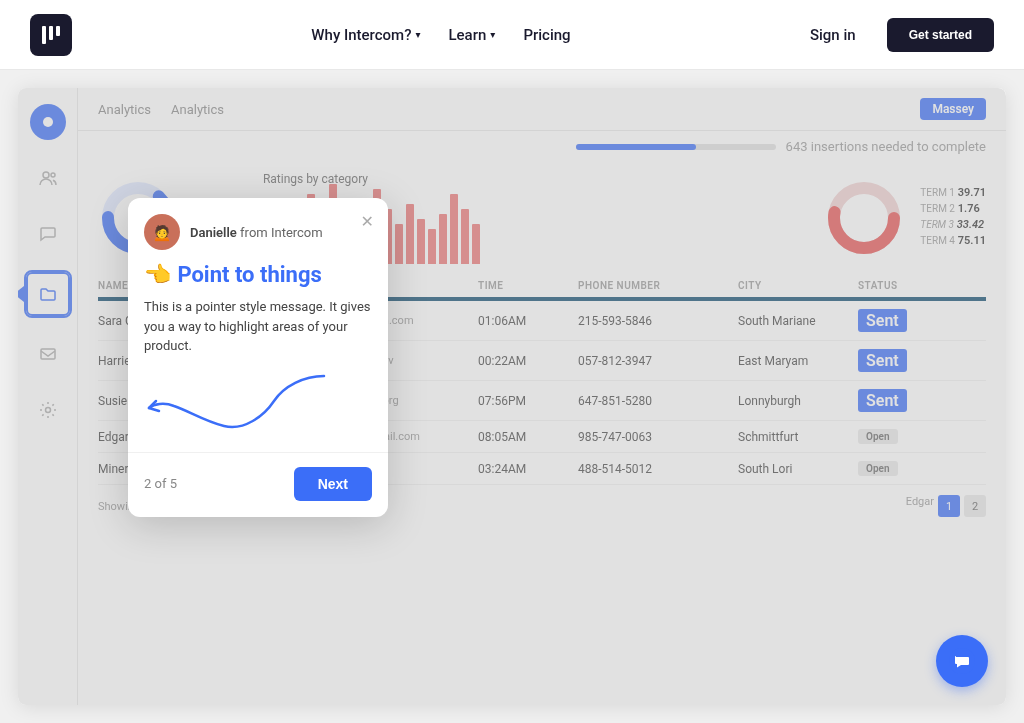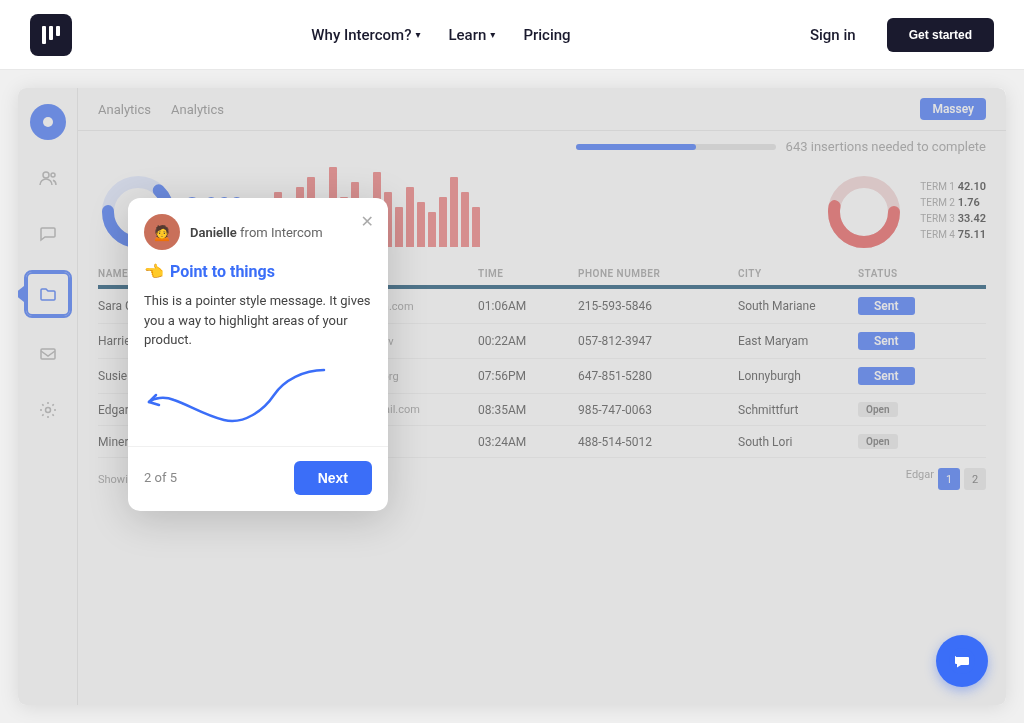--- a/index.html
+++ b/index.html
@@ -212,23 +212,23 @@
       grid-template-columns: 180px 200px 100px 160px 120px 80px;
       padding: 8px 0;
       border-bottom: 1px solid #f0f0f0;
       font-size: 12px;
       color: #444;
       align-items: center;
     }
     .status-sent {
       background: #3b6ef8;
       color: #fff;
-      padding: 2px 16px;
+      padding: 2px 8px;
       border-radius: 3px;
-      font-size: 12px;
+      font-size: 16px;
       font-weight: 600;
       display: inline-block;
     }
     .status-open {
       background: #e8e8e8;
       color: #666;
       padding: 2px 8px;
       border-radius: 3px;
       font-size: 10px;
       font-weight: 600;
@@ -300,21 +300,21 @@
       position: absolute;
       right: 14px; top: 14px;
       color: #aaa;
       font-size: 16px;
       cursor: pointer;
     }
     .popup-body {
       padding: 0 16px 16px;
     }
     .popup-title {
-      font-size: 16px;
+      font-size: 22px;
       font-weight: 700;
       color: #3b6ef8;
       margin-bottom: 10px;
     }
     .popup-emoji { color: #d4a800; margin-right: 6px; }
     .popup-text {
       font-size: 13px;
       color: #444;
       line-height: 1.5;
     }
@@ -466,20 +466,21 @@
             <circle cx="40" cy="40" r="30" fill="none" stroke="#e0e8ff" stroke-width="12"></circle>
             <circle cx="40" cy="40" r="30" fill="none" stroke="#3b6ef8" stroke-width="12" stroke-dasharray="120 69" stroke-dashoffset="25" stroke-linecap="round"></circle>
           </svg>
           <div>
             <div class="followers-number">3.900</div>
             <div class="followers-label">Followers</div>
           </div>
         </div>
 
         <div class="chart-section">
+          <div class="chart-title">Ratings by category</div>
           <div class="bar-chart" id="bar-chart-container">
               <div class="bar" style="height: 40px;"></div>
               <div class="bar" style="height: 55px;"></div>
               <div class="bar" style="height: 35px;"></div>
               <div class="bar" style="height: 60px;"></div>
               <div class="bar" style="height: 70px;"></div>
               <div class="bar" style="height: 45px;"></div>
               <div class="bar" style="height: 80px;"></div>
               <div class="bar" style="height: 50px;"></div>
               <div class="bar" style="height: 65px;"></div>
@@ -496,23 +497,23 @@
               <div class="bar" style="height: 40px;"></div>
             </div>
         </div>
 
         <div class="donut-area">
           <svg width="80" height="80" viewBox="0 0 80 80">
             <circle cx="40" cy="40" r="30" fill="none" stroke="#f0d0d0" stroke-width="12"></circle>
             <circle cx="40" cy="40" r="30" fill="none" stroke="#e85454" stroke-width="12" stroke-dasharray="100 89" stroke-dashoffset="0" stroke-linecap="round"></circle>
           </svg>
           <div class="donut-stats" id="terms-container">
-              <div style="margin-bottom: 3px;"><span class="term-label">TERM 1</span> <span style="font-weight:600;color:#333;">42.10</span></div>
+              <div style="margin-bottom: 3px;"><span class="term-label">TERM 1</span> <span style="font-weight:600;color:#333;">39.71</span></div>
               <div style="margin-bottom: 3px;"><span class="term-label">TERM 2</span> <span style="font-weight:600;color:#333;">1.76</span></div>
-              <div style="margin-bottom: 3px;"><span class="term-label">TERM 3</span> <span style="font-weight:600;color:#333;">33.42</span></div>
+              <div style="margin-bottom: 3px; font-style: italic;"><span class="term-label">TERM 3</span> <span style="font-weight:600;color:#333;">33.42</span></div>
               <div style="margin-bottom: 3px;"><span class="term-label">TERM 4</span> <span style="font-weight:600;color:#333;">75.11</span></div>
             </div>
         </div>
       </div>
 
       <div class="table-area">
         <div class="table-header" id="table-header">
             <div>NAME</div>
             <div>EMAIL</div>
             <div>TIME</div>
@@ -541,21 +542,21 @@
     <div>Susie Curry</div>
     <div style="color:#999;font-size:11px;">theo_gleichner@kala.org</div>
     <div>07:56PM</div>
     <div>647-851-5280</div>
     <div>Lonnyburgh</div>
     <div><span class="status-sent">Sent</span></div>
   </div>
             <div class="table-row">
     <div>Edgar Greer</div>
     <div style="color:#999;font-size:11px;">ankunding_ralph@gmail.com</div>
-    <div>08:35AM</div>
+    <div>08:05AM</div>
     <div>985-747-0063</div>
     <div>Schmittfurt</div>
     <div><span class="status-open">Open</span></div>
   </div>
             <div class="table-row">
     <div>Minerva Massey</div>
     <div style="color:#999;font-size:11px;">lia_purdy@yahoo.com</div>
     <div>03:24AM</div>
     <div>488-514-5012</div>
     <div>South Lori</div>

